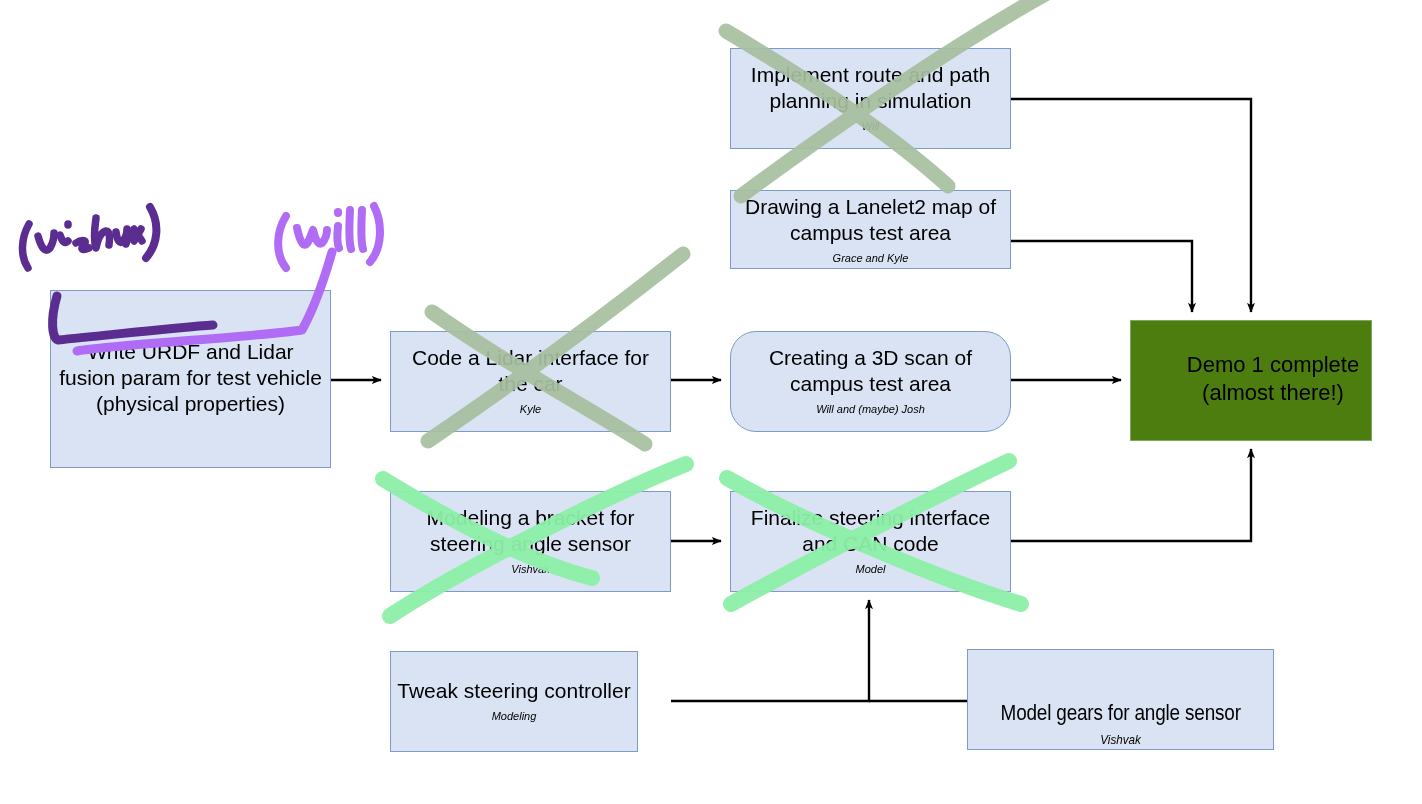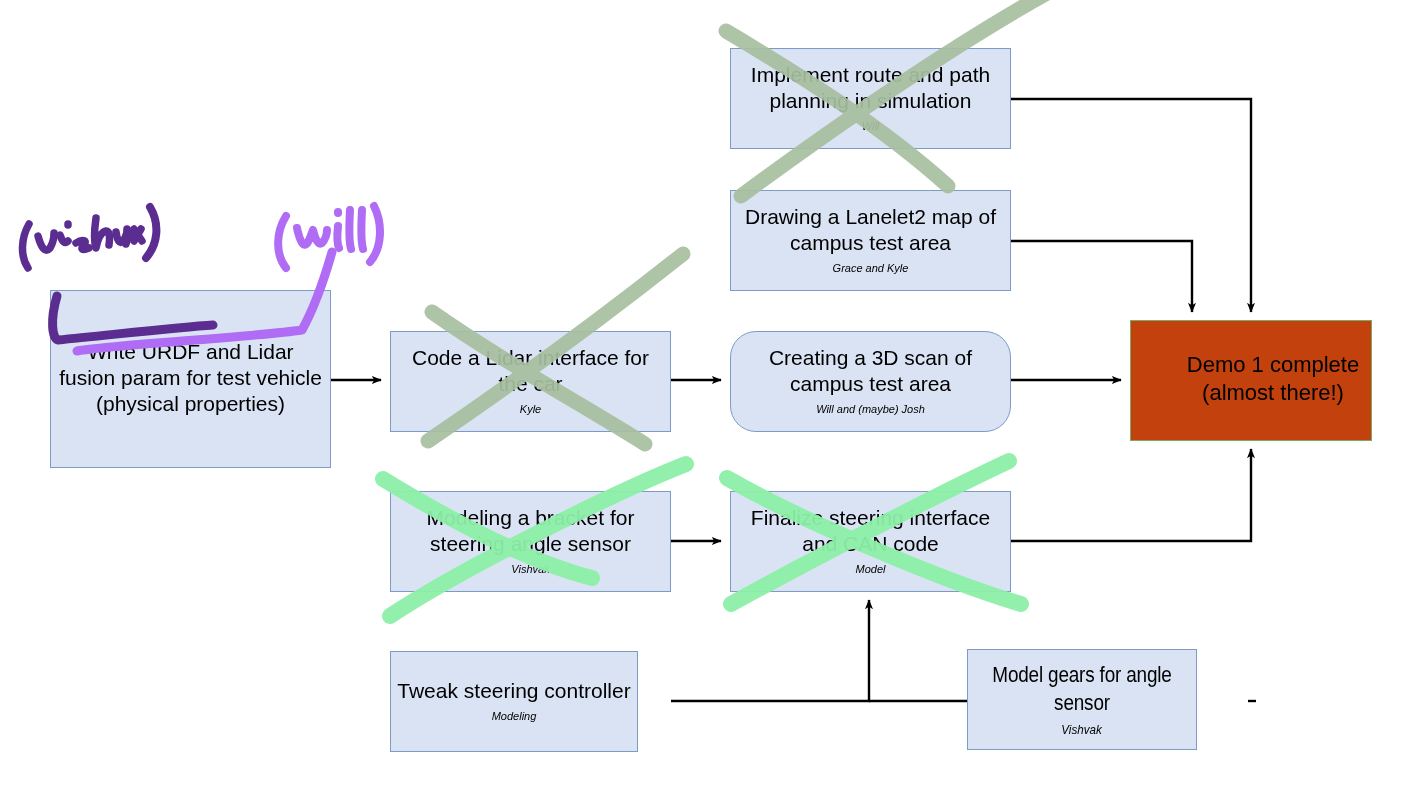--- a/index.html
+++ b/index.html
@@ -36,21 +36,21 @@
     padding: 0 6px;
     white-space: pre-line;
   }
   .node .owner {
     font-size: 11px;
     font-style: italic;
     line-height: 19px;
     margin-top: 3px;
   }
   .node.goal {
-    background: #c2410c;
+    background: #4d7c0f;
     border-color: #7aab63;
     padding-left: 44px;
   }
   .node.goal .title {
     font-size: 22px;
     line-height: 28px;
   }
   .node.condensed .title {
     font-size: 22px;
     line-height: 28px;
@@ -172,21 +172,21 @@
   <div class="node" style="left:50px; top:290px; width:281px; height:178px;">
     <div class="title">Write URDF and Lidar fusion param for test vehicle (physical properties)</div>
     <div class="owner"></div>
   </div>
 
   <div class="node" style="left:730px; top:48px; width:281px; height:101px;">
     <div class="title">Implement route and path planning in simulation</div>
     <div class="owner">Will</div>
   </div>
 
-  <div class="node" style="left:730px; top:190px; width:281px; height:101px;">
+  <div class="node" style="left:730px; top:190px; width:281px; height:79px;justify-content:flex-end;">
     <div class="title">Drawing a Lanelet2 map of campus test area</div>
     <div class="owner">Grace and Kyle</div>
   </div>
 
   <div class="node" style="left:390px; top:331px; width:281px; height:101px;">
     <div class="title">Code a Lidar interface for the car</div>
     <div class="owner">Kyle</div>
   </div>
 
   <div class="node" style="left:730px; top:331px; width:281px; height:101px;border-radius:26px;">
@@ -202,21 +202,21 @@
   <div class="node" style="left:730px; top:491px; width:281px; height:101px;">
     <div class="title">Finalize steering interface and CAN code</div>
     <div class="owner">Model</div>
   </div>
 
   <div class="node" style="left:390px; top:651px; width:248px; height:101px;">
     <div class="title">Tweak steering controller</div>
     <div class="owner">Modeling</div>
   </div>
 
-  <div class="node condensed" style="left:967px; top:649px; width:230px; height:101px;">
+  <div class="node condensed" style="left:967px; top:649px; width:307px; height:101px;justify-content:flex-end;">
     <div class="title">Model gears for angle sensor</div>
     <div class="owner">Vishvak</div>
   </div>
 
   <div class="node goal" style="left:1130px; top:320px; width:242px; height:121px;">
     <div class="title">Demo 1 complete (almost there!)</div>
     <div class="owner"></div>
   </div>
 
 </div>

